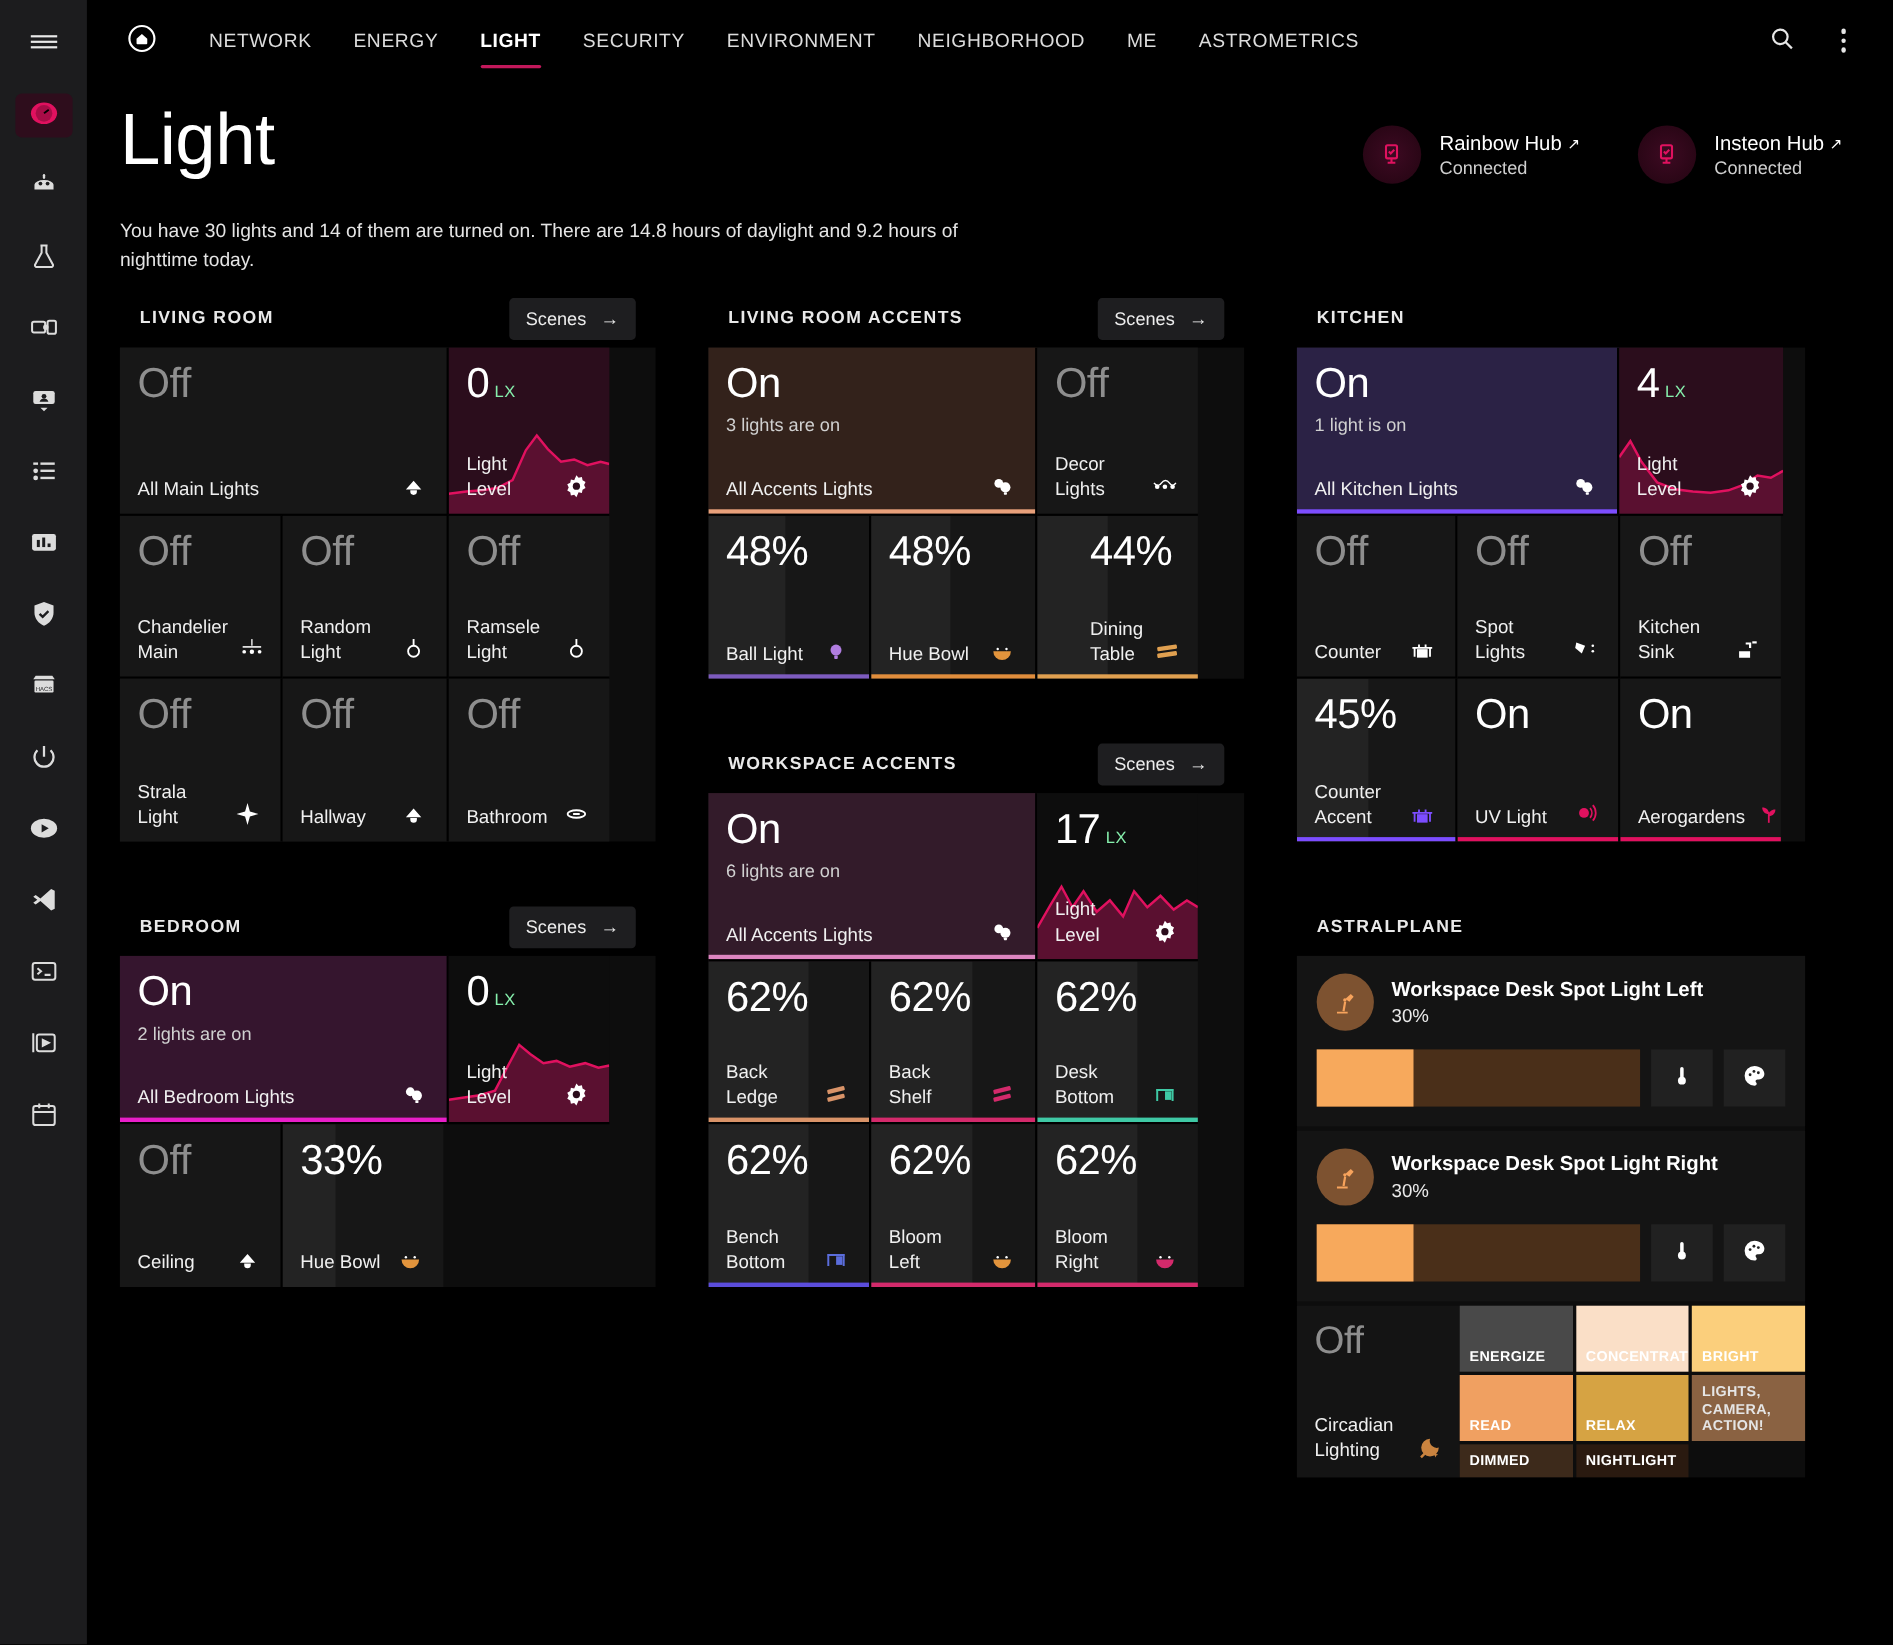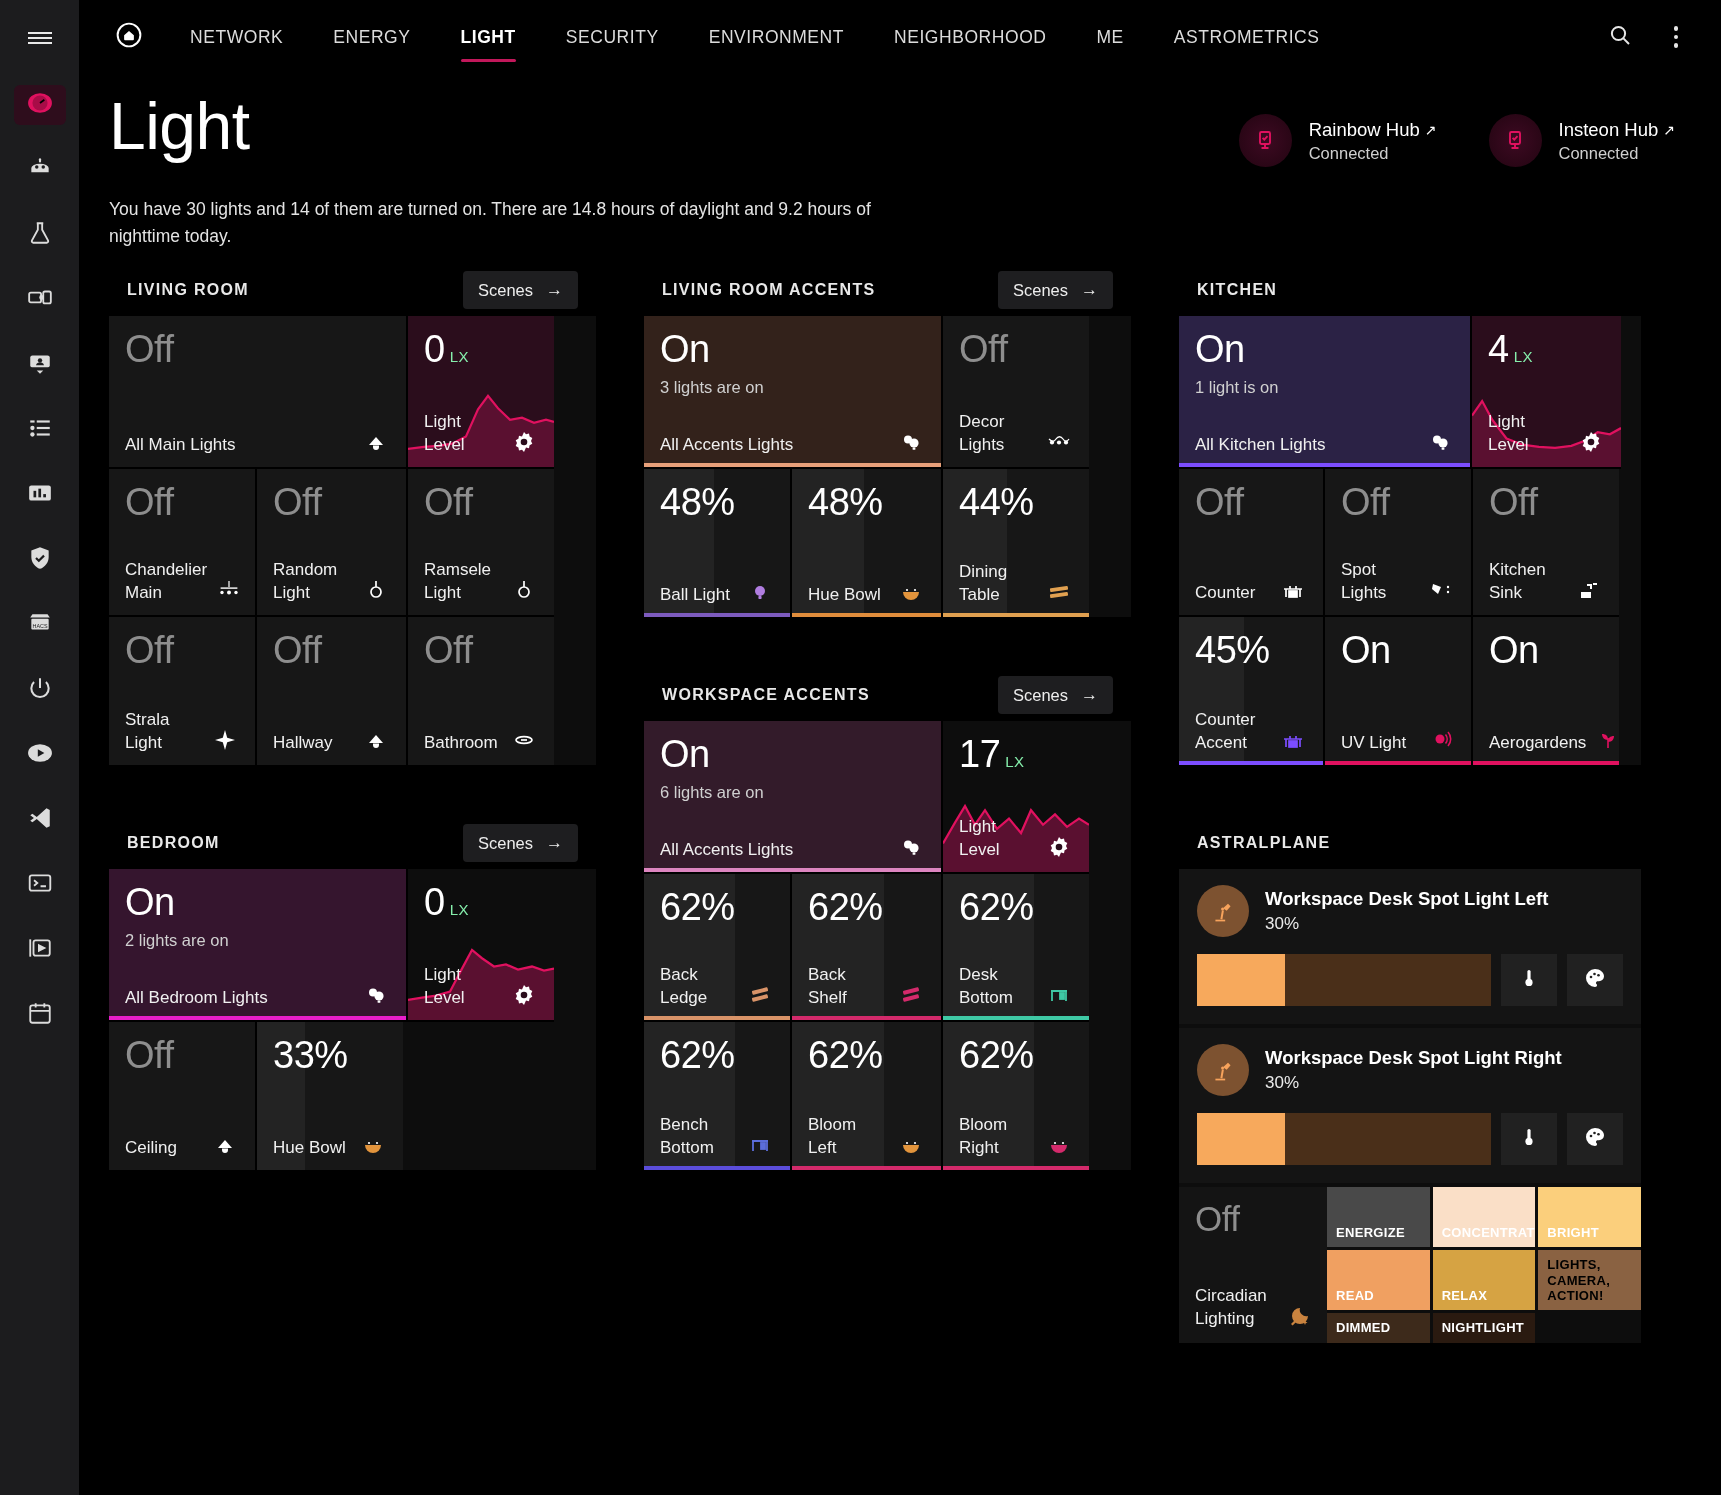--- a/index.html
+++ b/index.html
@@ -29,21 +29,21 @@
   .side-icon svg { width:26px; height:26px; }
   .side-icon:first-of-type { margin-top:34px; }
 
   
   .main { flex:1; height:1495px; overflow:hidden; position:relative; }
 
   
   .topnav { height:74px; display:flex; align-items:center; padding:0 28px 0 30px; }
   .home-btn { width:40px; height:40px; display:flex; align-items:center; justify-content:center; margin-right:22px; cursor:pointer; }
   .home-btn svg { width:26px; height:26px; }
-  .tabs { display:flex; align-items:center; height:74px; gap:12px;justify-content:space-between; }
+  .tabs { display:flex; align-items:center; height:74px; gap:0;justify-content:space-between; }
   .tab {
     position:relative; height:74px; display:flex; align-items:center;
     padding:0 19px; font-size:17.5px; letter-spacing:.55px;
     color:#dcdcdc; cursor:pointer; white-space:nowrap;
   }
   .tab.active { color:#fff; font-weight:bold; }
   .tab.active::after {
     content:""; position:absolute; left:19px; right:19px; bottom:12px;
     height:3px; background:#c2185b; border-radius:2px;
   }
@@ -631,21 +631,21 @@
                       <svg viewBox="0 0 24 24" fill="#e2943c">
                         <path d="M4 12h16a8 8 0 01-16 0z"></path>
                         <circle cx="8" cy="10" r="1.1" fill="#fff"></circle>
                         <circle cx="16" cy="10" r="1.1" fill="#fff"></circle>
                       </svg>
                     </div>
                   </div>
               </div>
               <div class="underline" style="width:151px;background:#e08d3c;"></div>
             </div>
-            <div class="tile" style="width:146px;height:148px;border-right:none;border-bottom:none;">
+            <div class="tile" style="width:146px;height:148px;border-right:none;border-bottom:none;padding-left:32px;">
               <div class="fillbar" style="width:44%;"></div>
               <div class="tile-body">
                 <div class="state">44%</div>
                 <div class="tile-foot">
                     <div class="tile-label">Dining Table</div>
                 <div class="tile-ic">
                       <svg viewBox="0 0 24 24" fill="#e0a050">
                         <rect x="3" y="7" width="18" height="4" rx="1" transform="rotate(-8 12 9)"></rect>
                         <rect x="3" y="13" width="18" height="4" rx="1" transform="rotate(-8 12 15)"></rect>
                       </svg>
@@ -1053,21 +1053,21 @@
                 </div>
               <div class="sc" style="background:#fbcf7c;color:#ffffff;">
                   <span>BRIGHT</span>
                 </div>
               <div class="sc" style="background:#f0a061;color:#ffffff;">
                   <span>READ</span>
                 </div>
               <div class="sc" style="background:#d6a343;color:#ffffff;">
                   <span>RELAX</span>
                 </div>
-              <div class="sc" style="background:#8a6242;color:#000000;">
+              <div class="sc" style="background:#8a6242;color:#e5e5e5;">
                   <span>LIGHTS, CAMERA, ACTION!</span>
                 </div>
               <div class="sc" style="background:#3d2a1b;color:#ffffff;">
                   <span>DIMMED</span>
                 </div>
               <div class="sc" style="background:#2a1a10;color:#ffffff;">
                   <span>NIGHTLIGHT</span>
                 </div>
             </div>
           </div>

